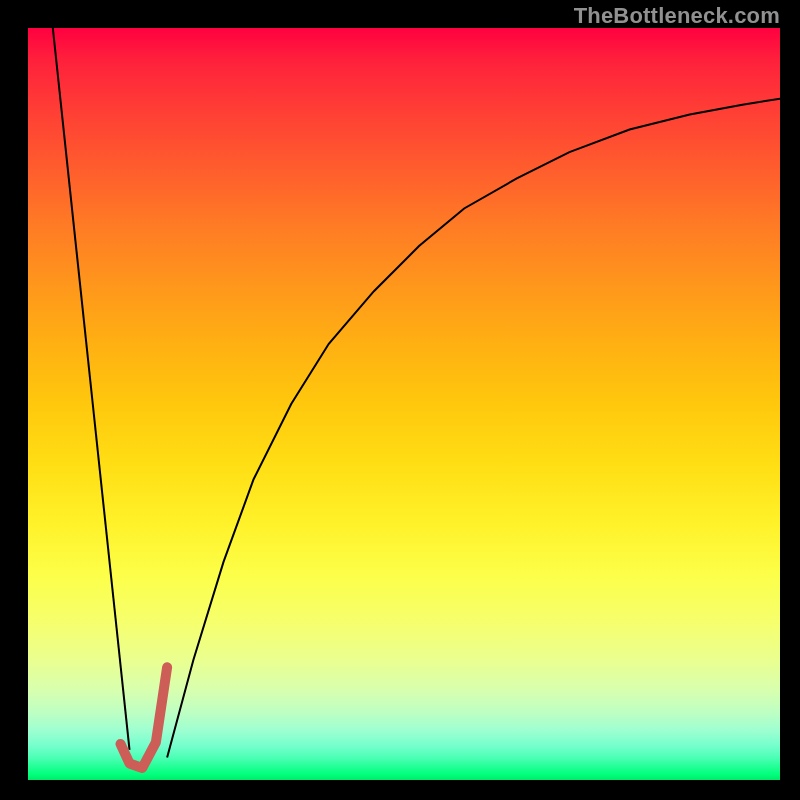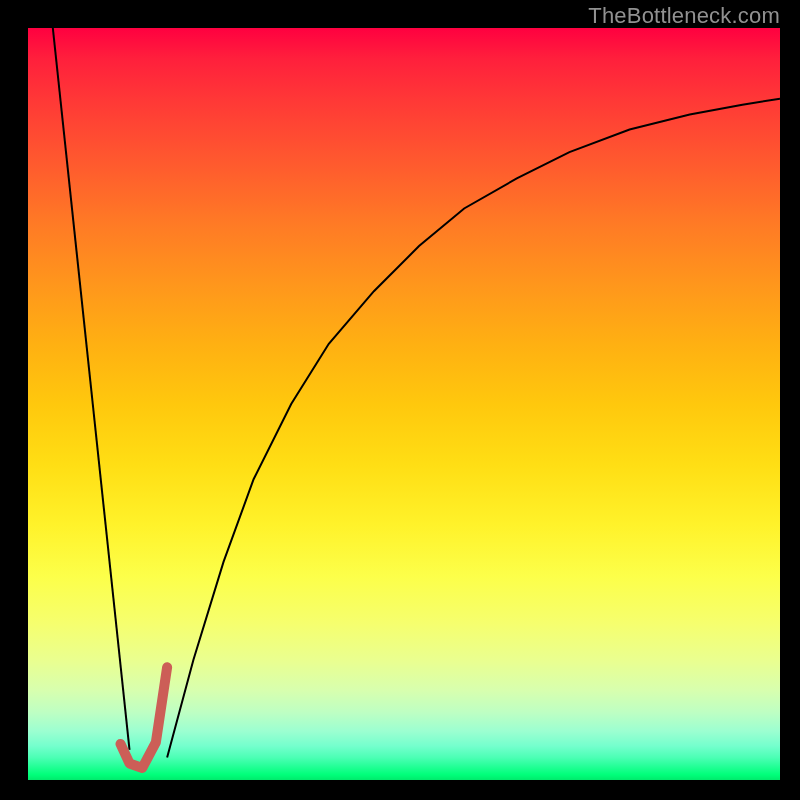--- a/index.html
+++ b/index.html
@@ -57,21 +57,21 @@
     inset: 0;
     width: 100%;
     height: 100%;
   }
   .watermark {
     position: absolute;
     top: 3px;
     right: 20px;
     color: #919191;
     font-size: 22px;
-    font-weight: 400;
+    font-weight: 700;
     letter-spacing: 0.2px;
   }
 </style>
 </head>
 <body>
 
 <div class="frame">
   <div class="watermark">TheBottleneck.com</div>
 
   <div class="plot-area">

